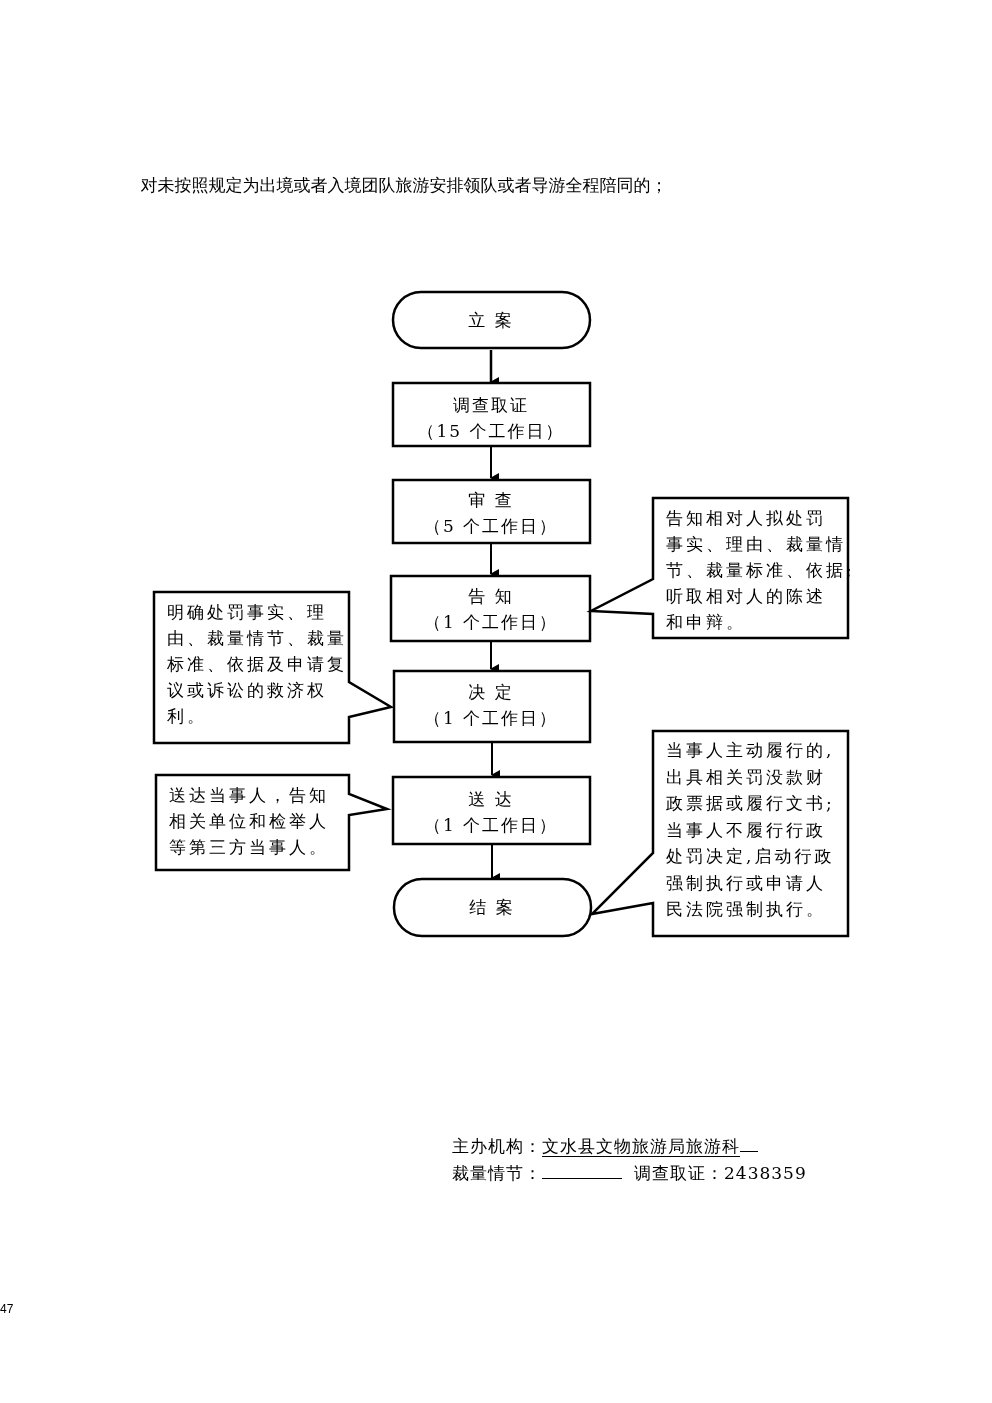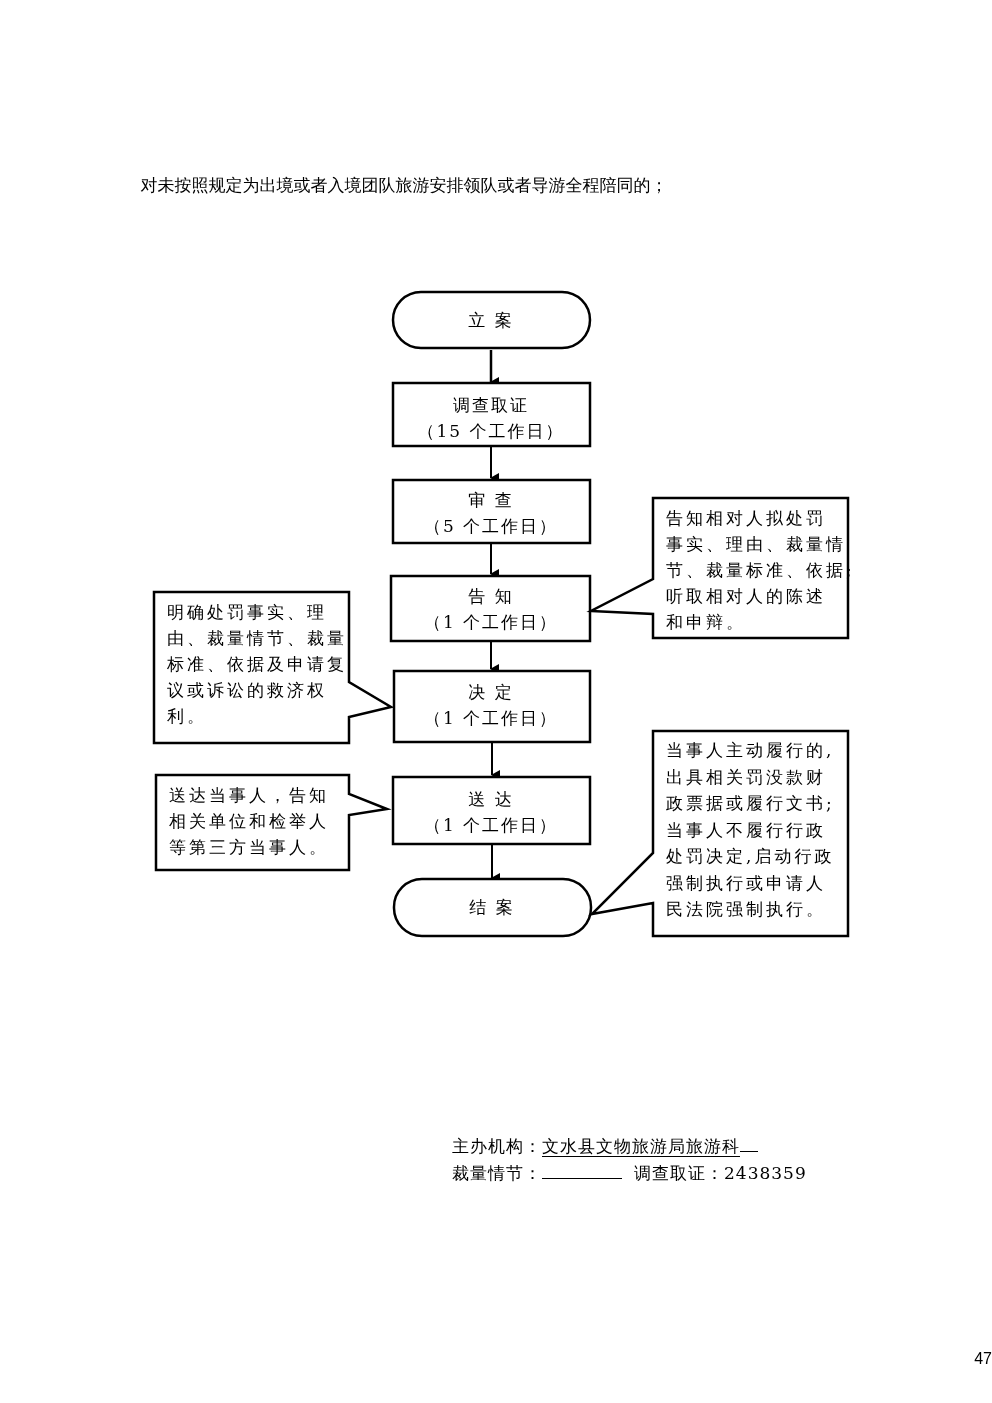--- a/index.html
+++ b/index.html
@@ -7,22 +7,22 @@
          font-family: "DejaVu Serif", "Liberation Serif", serif; color: #000; }
   .title { position: absolute; left: 0; width: 808px; top: 172px; text-align: center;
            font-family: "DejaVu Sans", "Liberation Sans", sans-serif; font-size: 17px; line-height: 26px; }
   .title div { white-space: nowrap; }
   svg#flow { position: absolute; left: 0; top: 0; }
   .node-text { font-size: 17px; letter-spacing: 2px; }
   .note-text { font-size: 17px; letter-spacing: 3px; }
   .footer { position: absolute; left: 452px; top: 1133px; font-size: 17px; line-height: 27px; letter-spacing: 1px; white-space: nowrap; }
   .footer .ul { display: inline-block; border-bottom: 1.5px solid #000; line-height: 20px; }
   .footer .blank { display: inline-block; width: 80px; border-bottom: 1.5px solid #000; height: 18px; vertical-align: baseline; margin-right: 12px; }
-  .page-num { position: absolute; top: 1302px; left: 0; width: 992px; text-align: right;
-              font-family: "Liberation Sans", sans-serif; font-size: 16px; margin-top: 48px; }
+  .page-num { position: absolute; top: 1302px; left: 0; width: 992px; text-align: left;
+              font-family: "Liberation Sans", sans-serif; font-size: 12px; }
 </style>
 </head>
 <body>
 
 <div class="title">
   <div>对未按照规定为出境或者入境团队旅游安排领队或者导游全程陪同的；</div>
 </div>
 
 <svg id="flow" width="992" height="1000" xmlns="http://www.w3.org/2000/svg">
   <defs>

